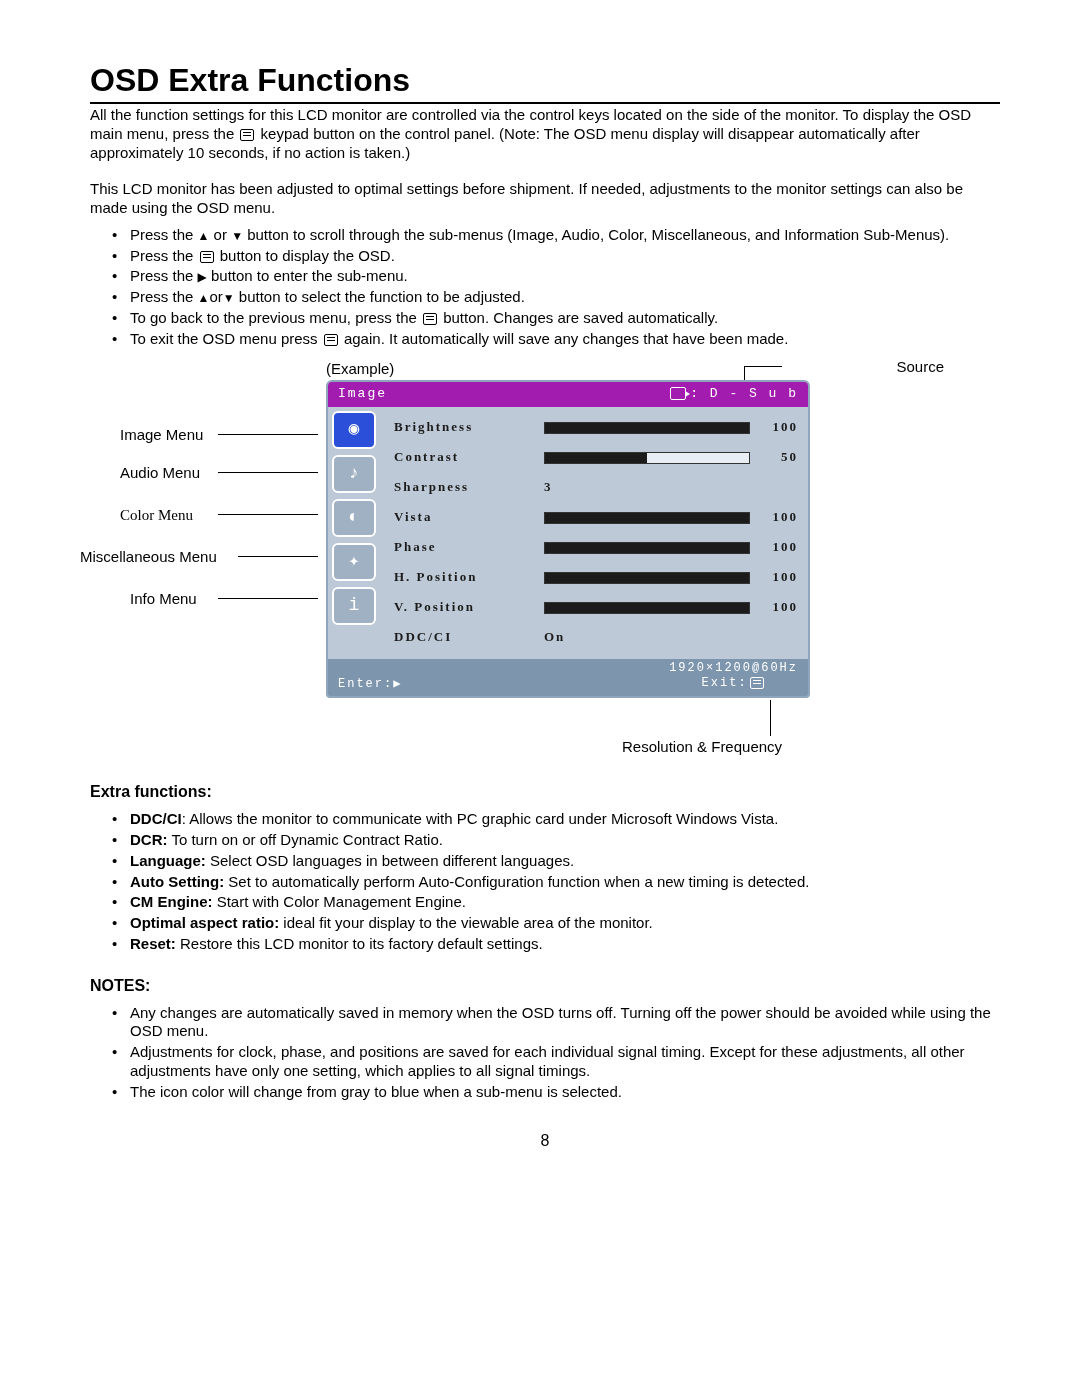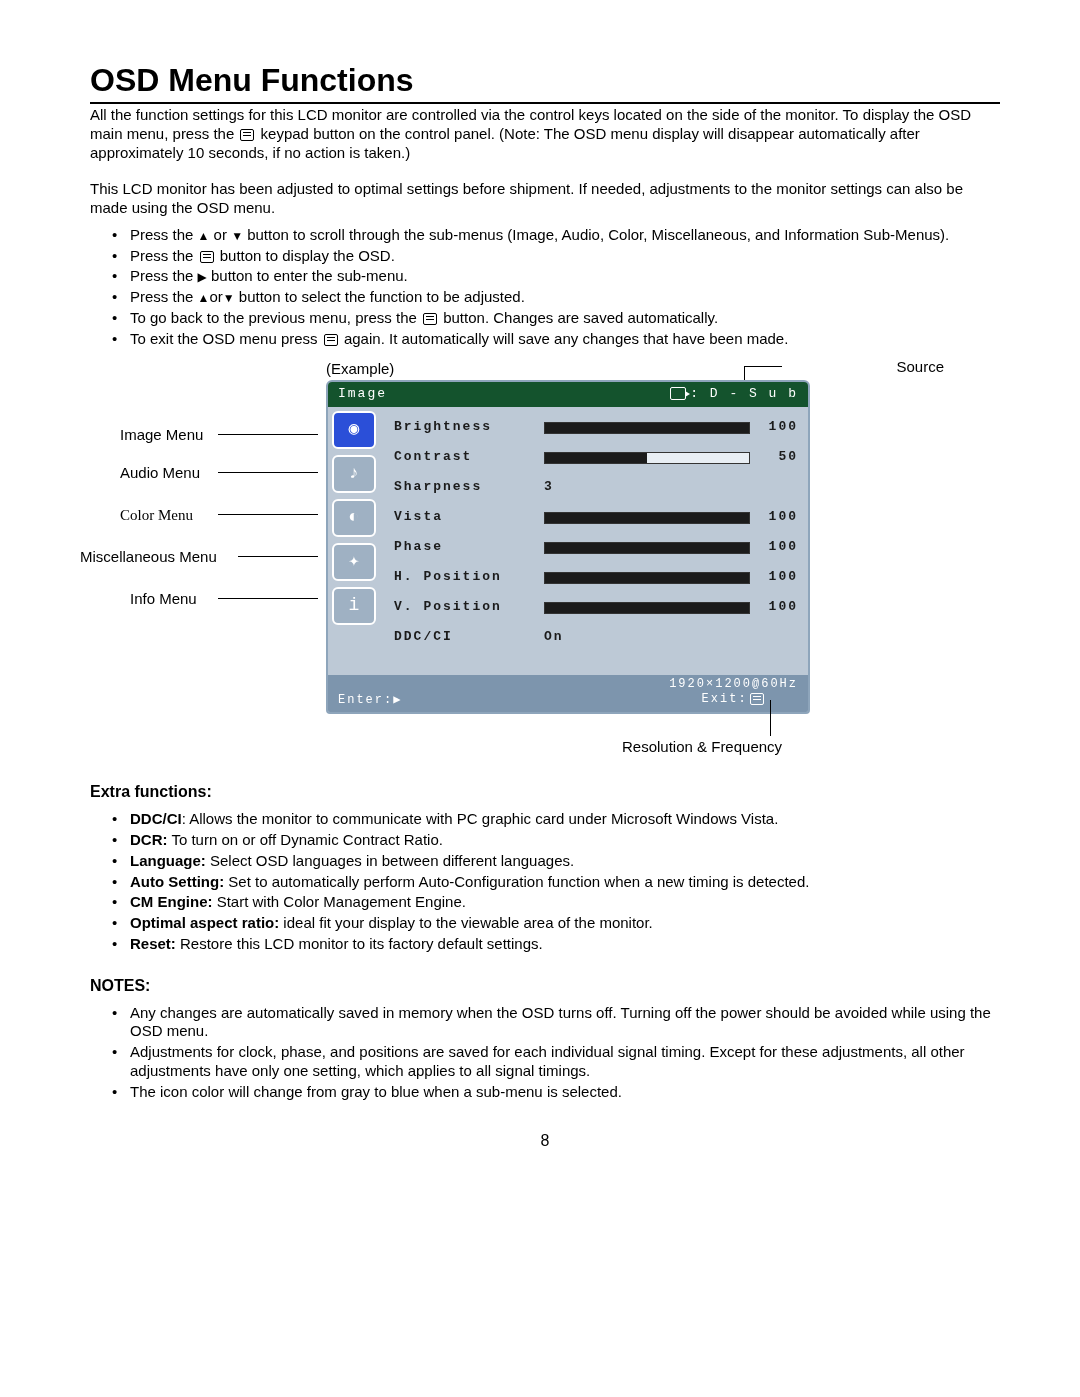--- a/index.html
+++ b/index.html
@@ -54,21 +54,21 @@
     left: 236px; top: 20px;
     width: 480px;
     border: 2px solid #8ea5bb;
     border-radius: 6px 6px 4px 4px;
     overflow: hidden;
     font-family: "Courier New", monospace;
     font-size: 13px;
     background: #bdc9d6;
   }
   .osd-title {
-    background: #14532d;
+    background: #a21caf;
     color: #fff;
     padding: 4px 10px;
     font-size: 13px;
     display: flex;
     justify-content: space-between;
     letter-spacing: 2px;
   }
   .osd-title .src-ico {
     display: inline-block; width:14px; height:11px; border:1.5px solid #fff; border-radius:2px;
     margin-right:4px; vertical-align:middle; position:relative;
@@ -86,21 +86,21 @@
   }
   .side-ico {
     width: 40px; height: 34px;
     border: 2px solid #fff;
     border-radius: 6px;
     background: #9fb1c3;
     display:flex; align-items:center; justify-content:center;
     color:#fff; font-size:18px;
   }
   .side-ico.sel { background: #2b4fd8; border-color:#fff; }
-  .osd-main { flex:1; padding: 6px 10px 22px 8px; }
+  .osd-main { flex:1; padding: 6px 10px 6px 8px; font-family: Liberation Serif, serif; }
   .osd-row { display:flex; align-items:center; height:30px; color:#1b1b1b; letter-spacing:2px; }
   .osd-row .lbl { width: 150px; font-weight:bold; }
   .osd-row .bar { flex:1; height:10px; background:#1b1b1b; border:1px solid #333; margin-right:8px; position:relative; }
   .osd-row .bar .fill { position:absolute; left:0; top:0; bottom:0; background:#1b1b1b; }
   .osd-row .bar.partial { background:#e8eef4; }
   .osd-row .bar.partial .fill { background:#1b1b1b; }
   .osd-row .val { width:40px; text-align:right; font-weight:bold; }
   .osd-row .valtext { font-weight:bold; }
   .osd-footer {
     background:#7d95ad; color:#fff;
@@ -115,21 +115,21 @@
   .annot { position:absolute; font-size:15px; white-space:nowrap; }
   .annot-line { position:absolute; border-top:1px solid #000; height:0; }
   .annot-line-v { position:absolute; border-left:1px solid #000; width:0; }
 
   .example-wrap { height: 400px; }
   .resfreq-label { position:absolute; left: 532px; top: 378px; font-size:15px;text-align:right; }
 </style>
 </head>
 <body>
 
-<h1>OSD Menu Functions</h1>
+<h1>OSD Extra Functions</h1>
 
 <p>
   <span>All the function settings for this LCD monitor are controlled via the control keys located on the side of the monitor. To display the OSD main menu, press the</span>
   <span class="icon-menu"></span>
   <span>keypad button on the control panel. (Note: The OSD menu display will disappear automatically after approximately 10 seconds, if no action is taken.)</span>
 </p>
 
 <p class="para-gap">This LCD monitor has been adjusted to optimal settings before shipment. If needed, adjustments to the monitor settings can also be made using the OSD menu.</p>
 
 <ul class="body">

